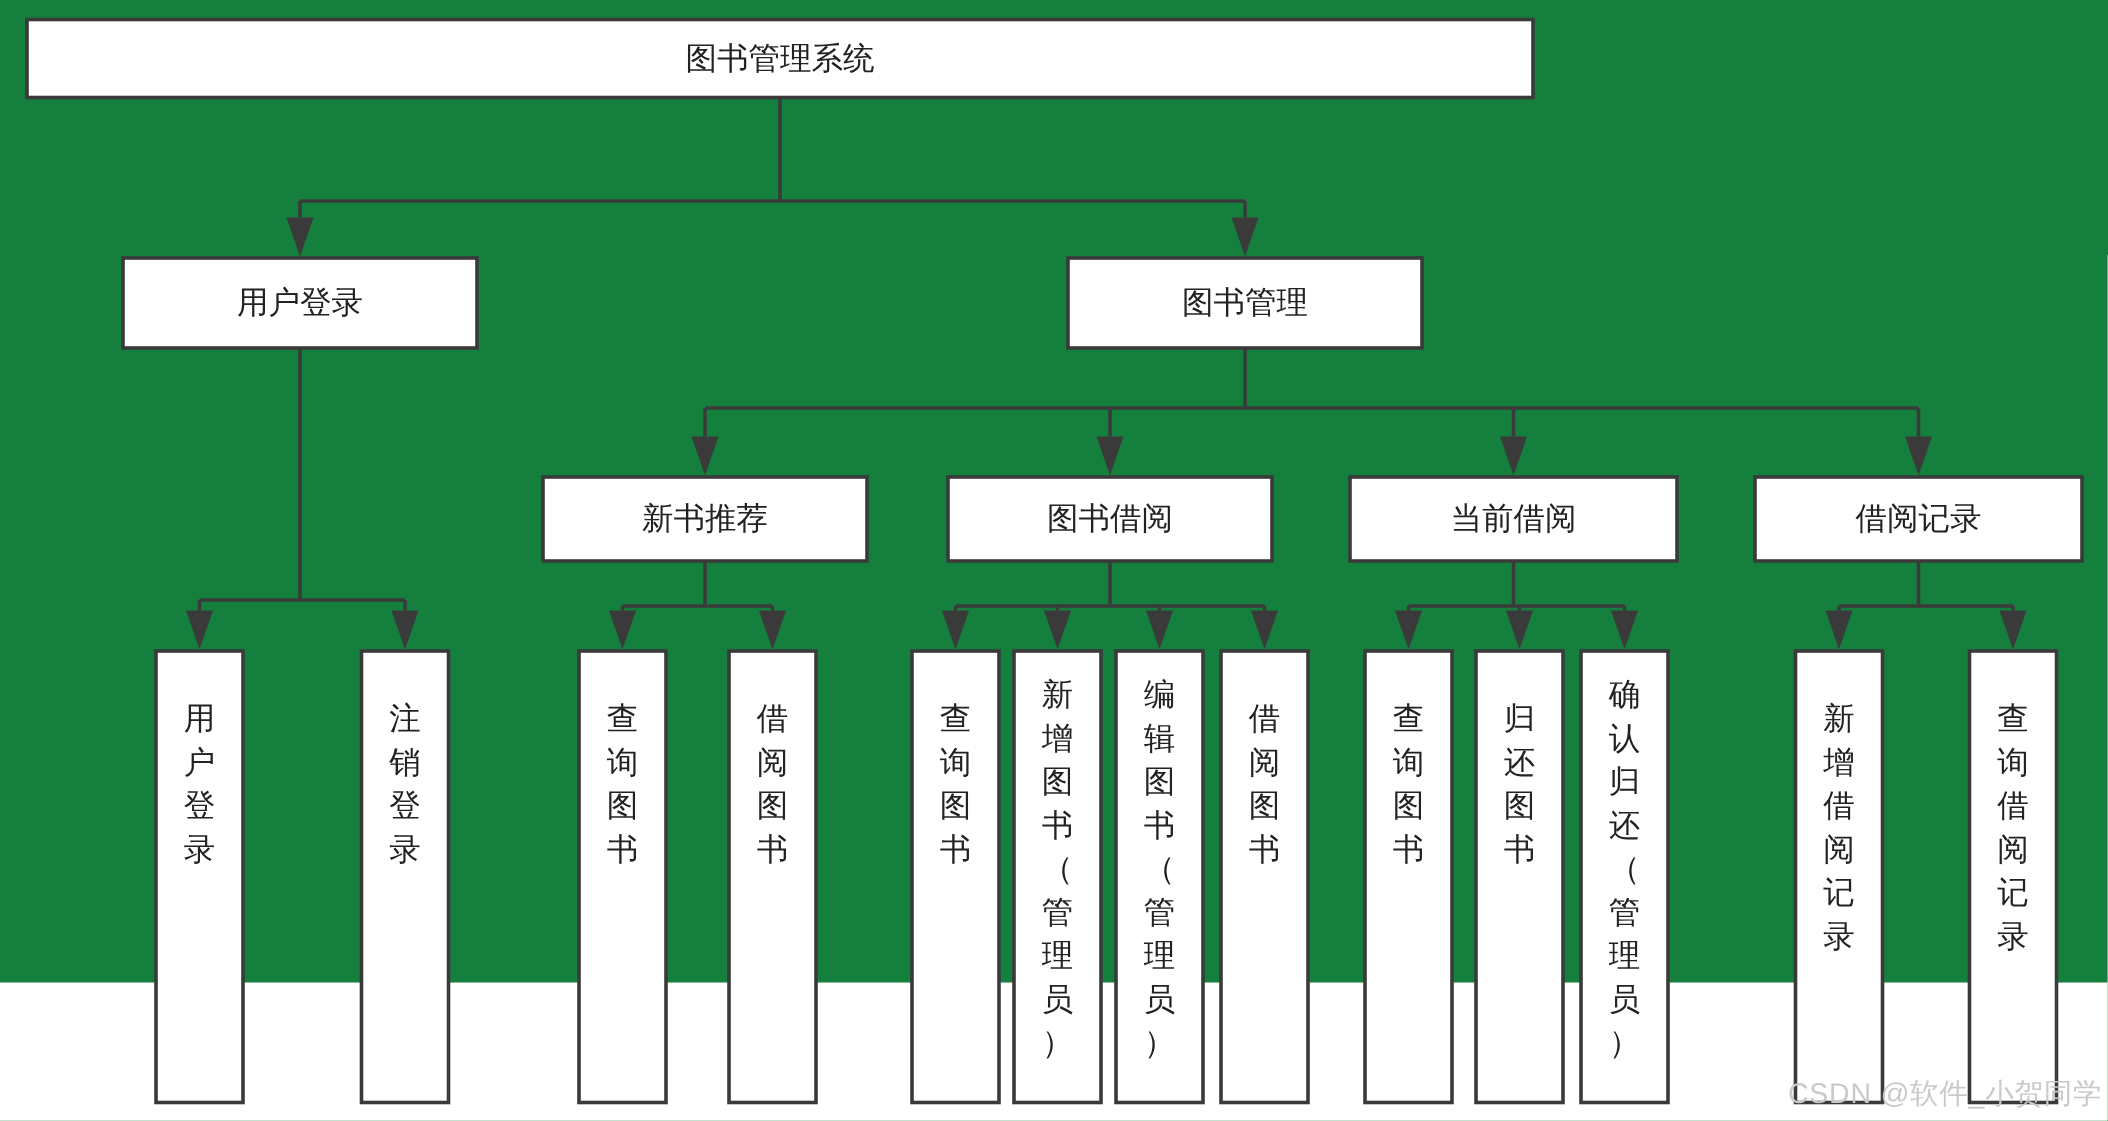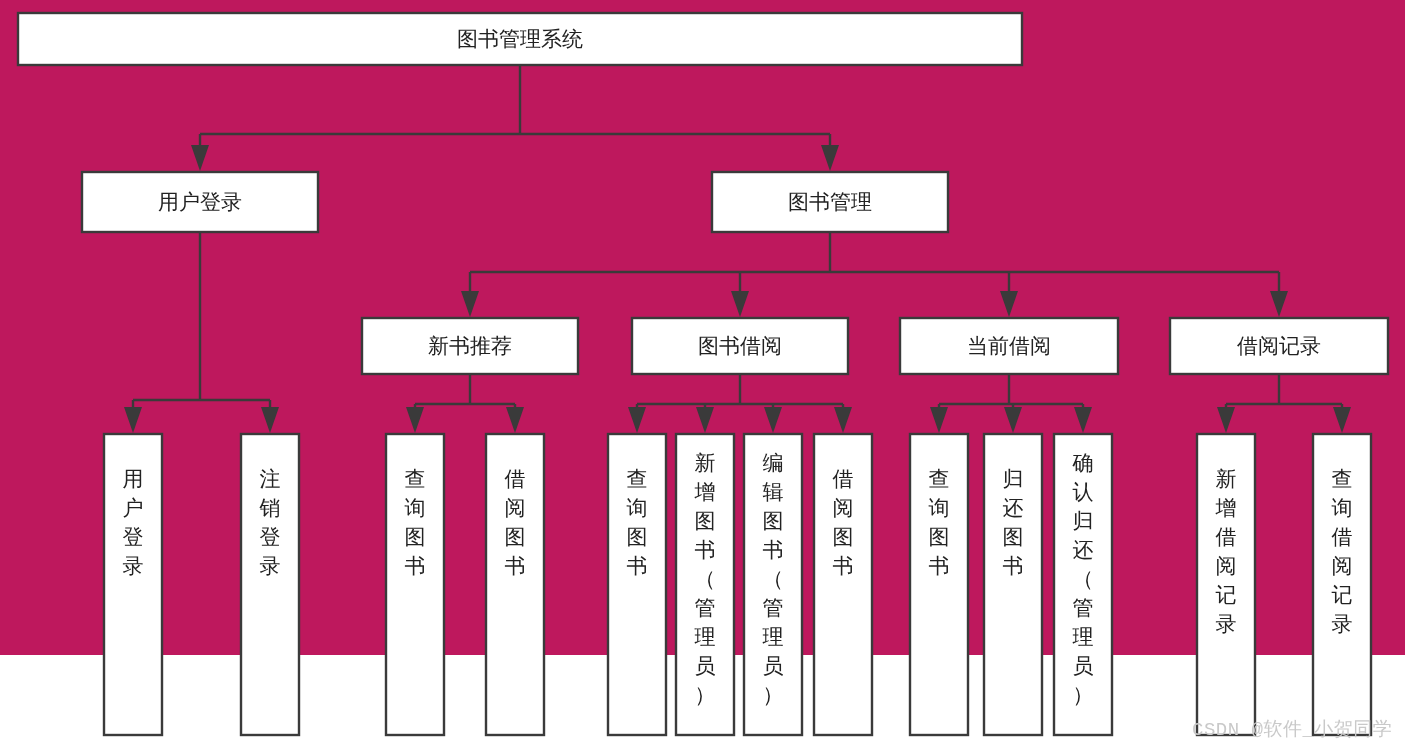--- a/index.html
+++ b/index.html
@@ -1,21 +1,21 @@
 <!DOCTYPE html>
 <html lang="zh"><head>
 <meta charset="utf-8">
 <title>图书管理系统 功能结构图</title>
 <style>
   html,body{margin:0;padding:0;background:#ffffff;}
   body{
     font-family:"DejaVu Sans","Liberation Sans",sans-serif;
     width:1405px;height:747px;overflow:hidden;position:relative;
   }
-  #diagram-root{position:relative;width:1405px;height:655px;background:#be185d;}
+  #diagram-root{position:relative;width:1405px;height:655px;background:#15803d;}
   svg#diagram-svg{position:absolute;left:0;top:0;width:1405px;height:747px;display:block;}
 
   .node-box{
     fill:#ffffff;
     stroke:#3a3a3a;
     stroke-width:2.4;
   }
   .connector{
     fill:none;
     stroke:#3a3a3a;
@@ -33,21 +33,21 @@
     dominant-baseline:middle;
     white-space:pre;
   }
   .node-label.vertical{
     font-size:21px;
     text-anchor:middle;
   }
   .watermark{
     position:absolute;
     color:#c9c9c9;
-    font-family:Liberation Mono, monospace;
+    font-family:Liberation Sans, sans-serif;
     font-size:19px;
     letter-spacing:0.5px;
     white-space:nowrap;
     user-select:none;
   }
 </style>
 </head>
 <body>
 
 <div id="diagram-root">

